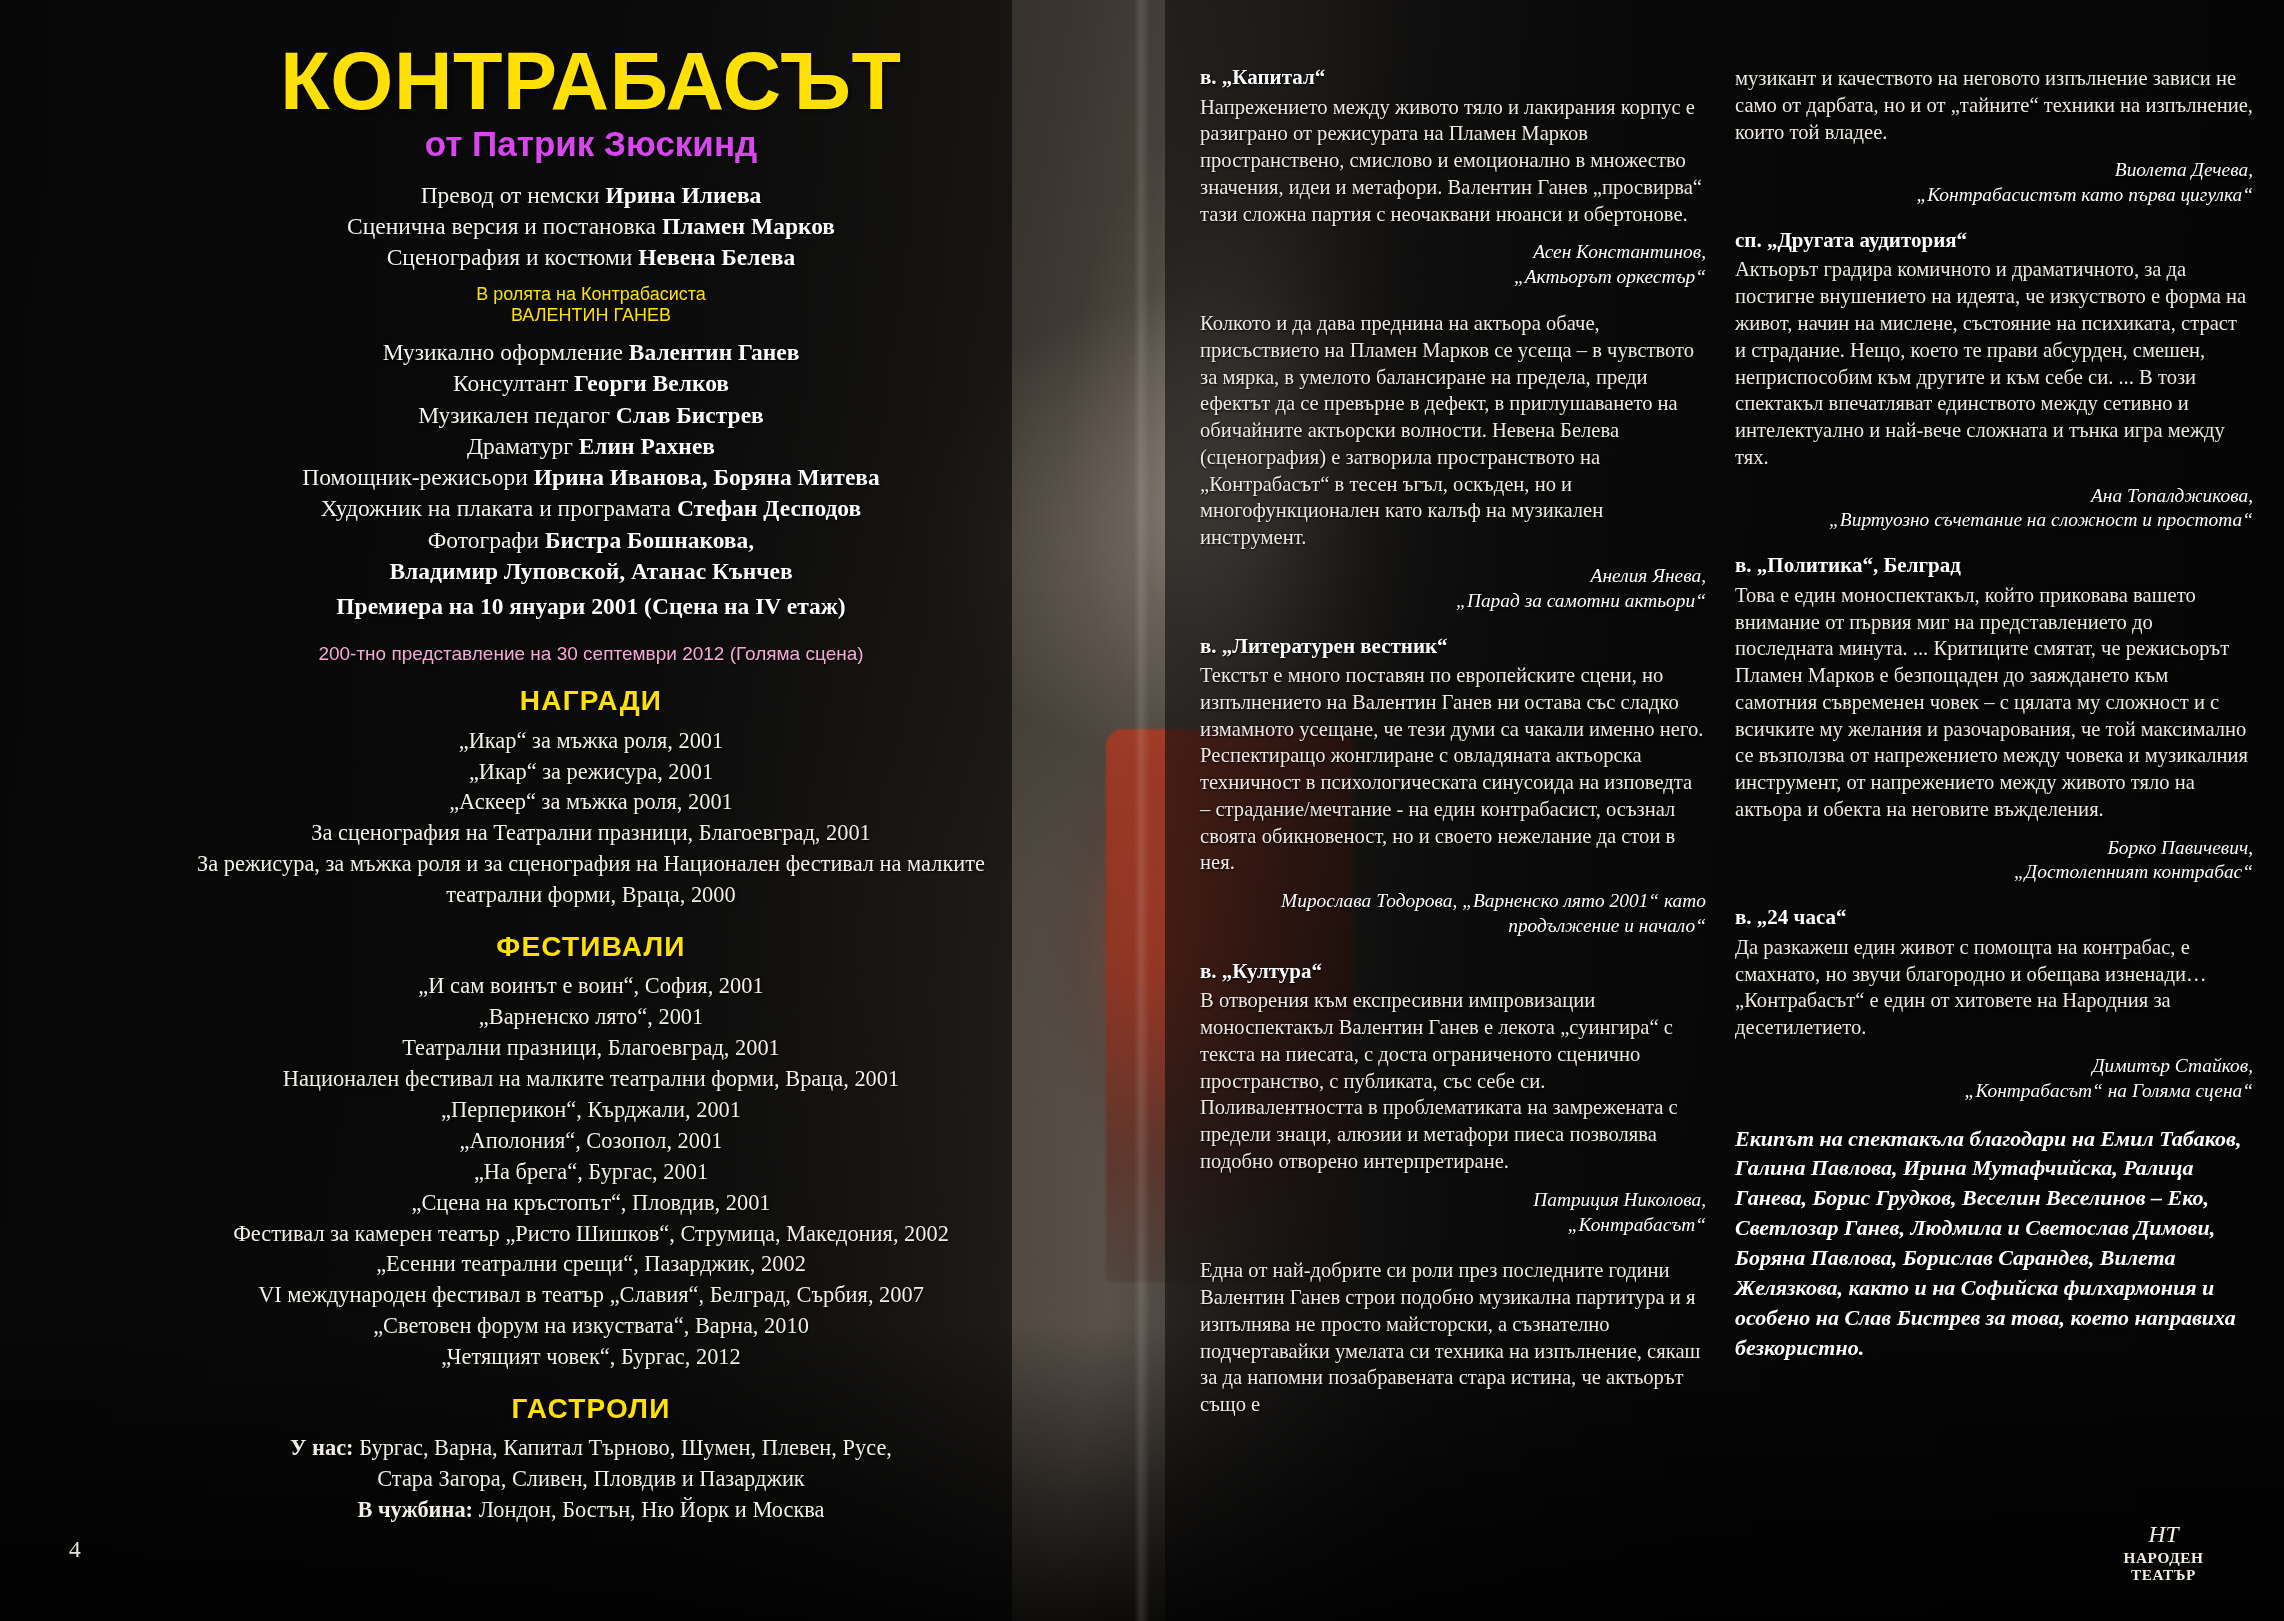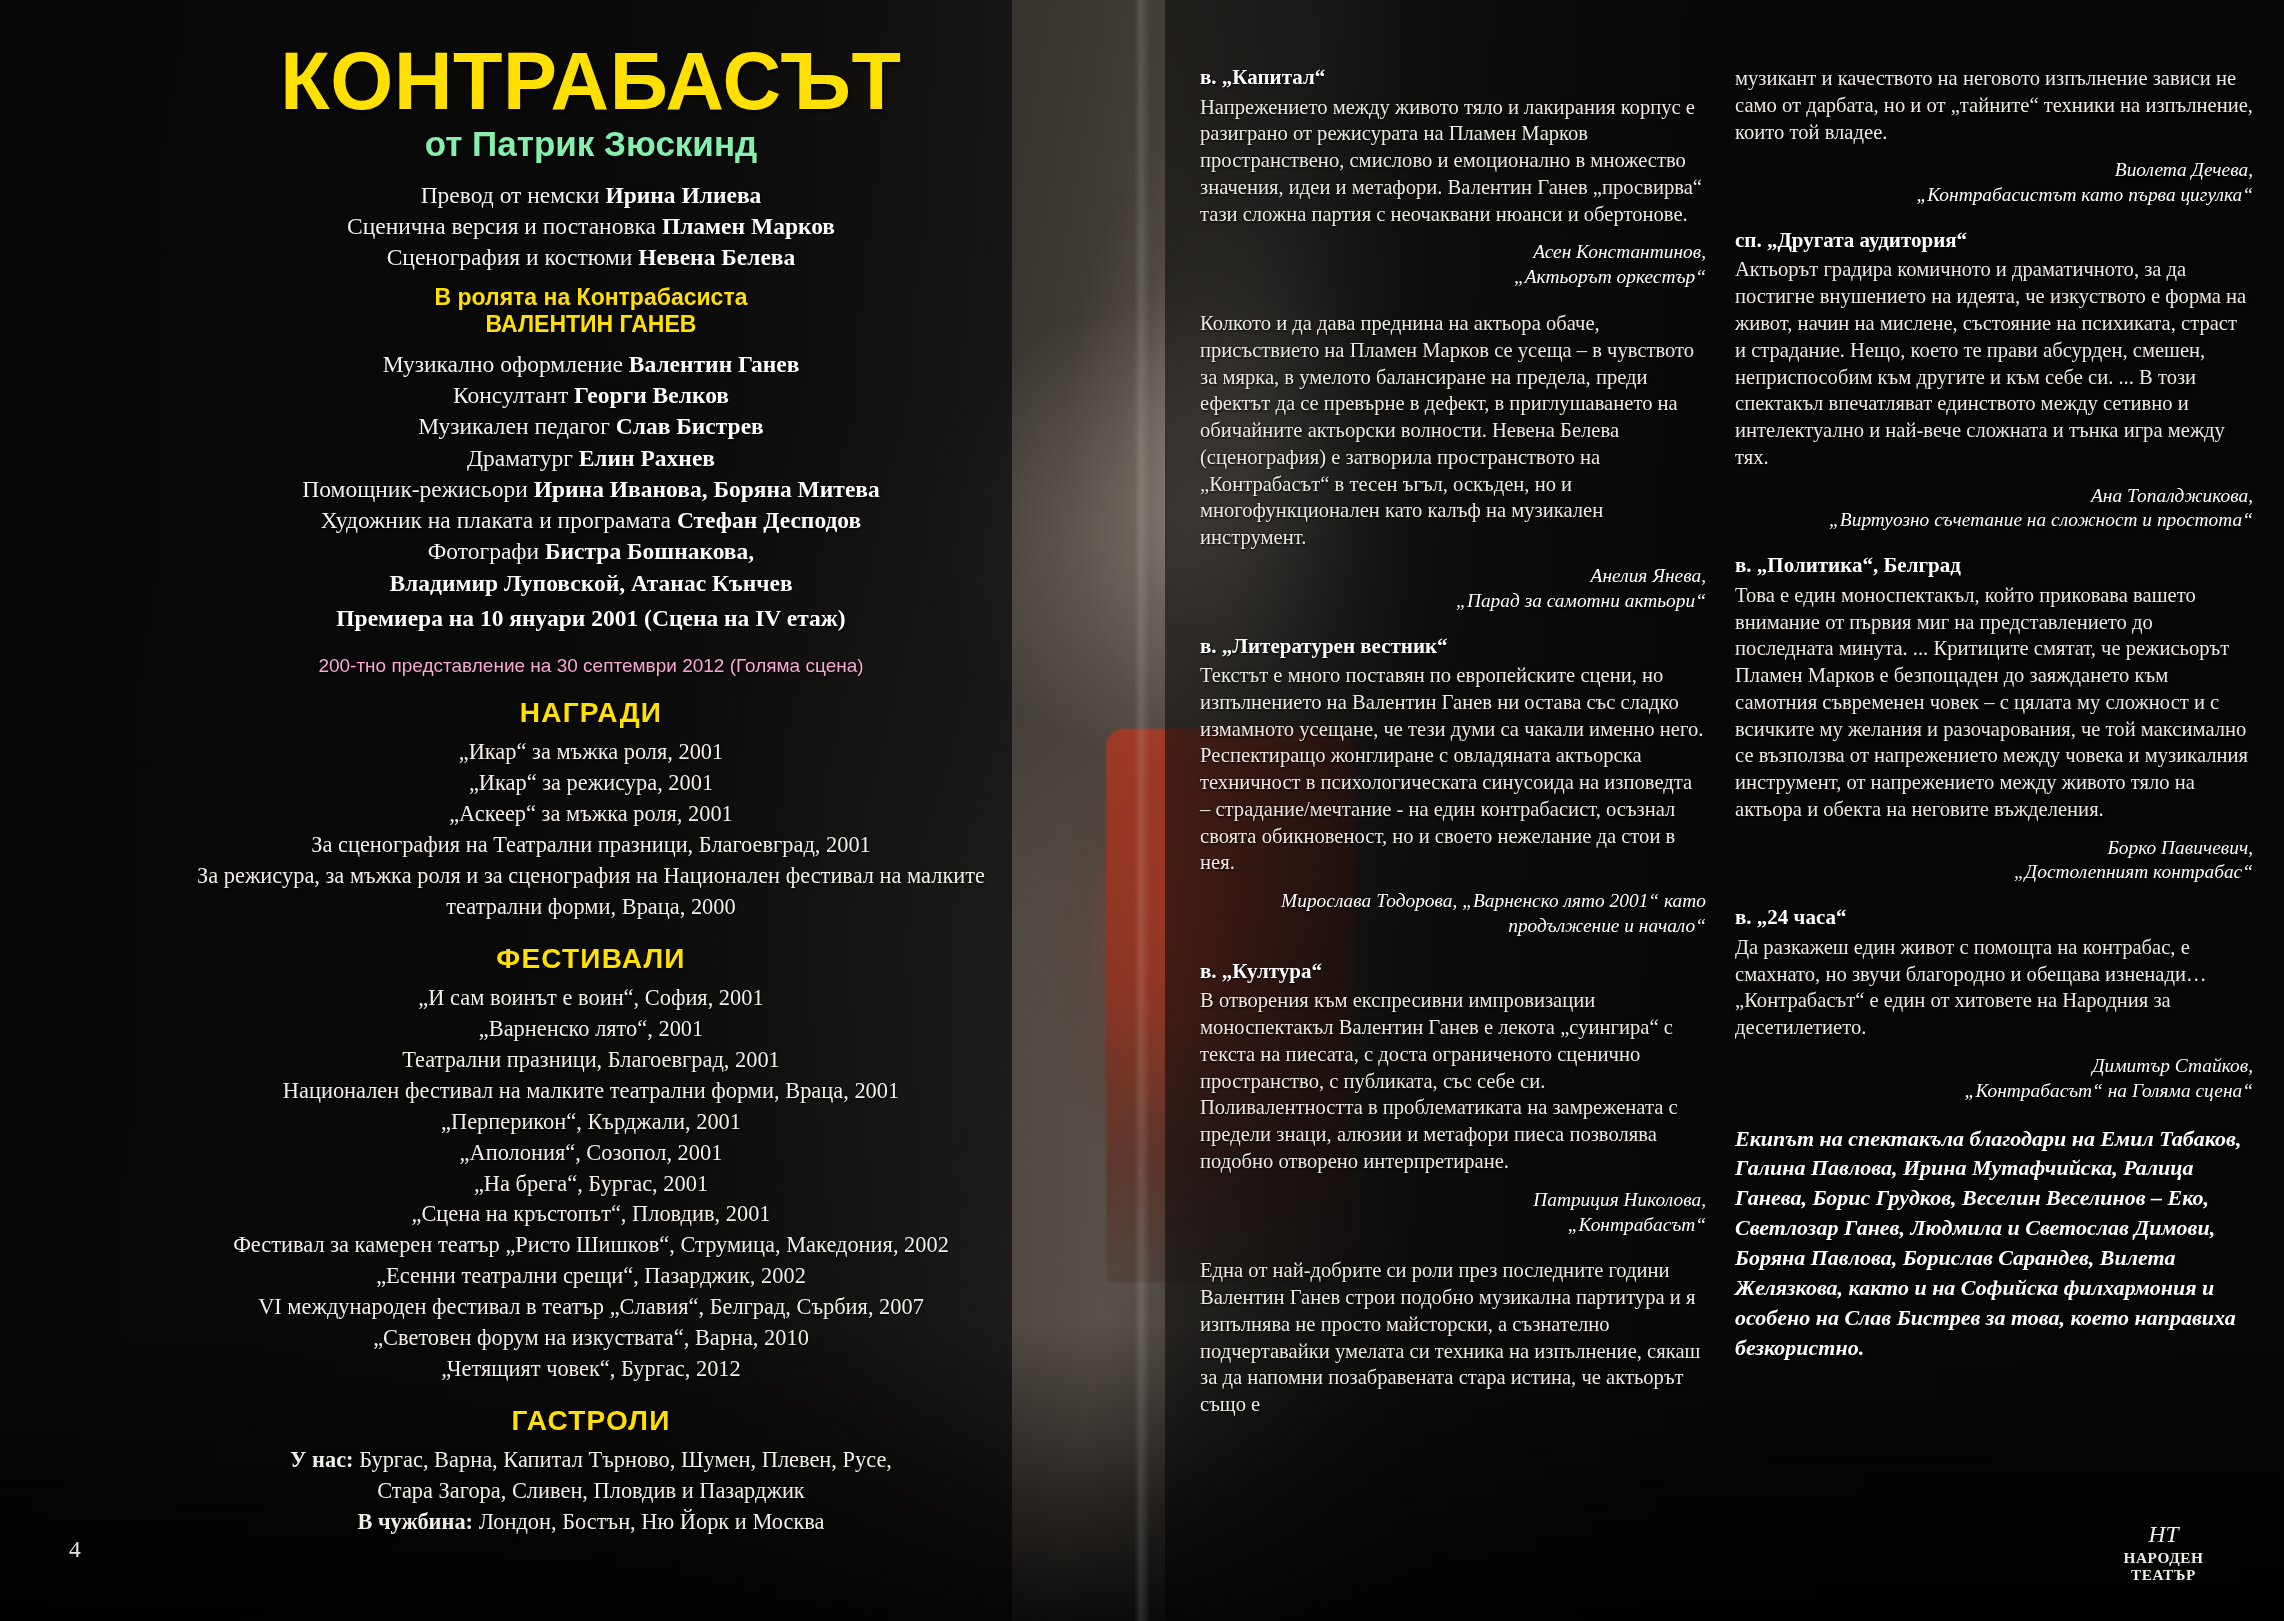--- a/index.html
+++ b/index.html
@@ -82,40 +82,40 @@
     font-size: 81px;
     letter-spacing: 0.6px;
     line-height: 1.0;
     text-align: center;
     margin: 0 0 2.4px 0;
     text-shadow: 1.2px 1.8px 3.5px rgba(0,0,0,0.9);
   }
   .subtitle {
     font-family: "Liberation Sans", sans-serif;
     font-weight: bold;
-    color: #86efac;
+    color: #d946ef;
     font-size: 35px;
     text-align: center;
     margin: 0 0 15.3px 0;
     text-shadow: 0.6px 1.2px 2.9px rgba(0,0,0,0.9);
   }
   .credit {
     text-align: center;
     font-size: 23.5px;
     line-height: 1.33;
     color: #f4f2ee;
     text-shadow: 0.6px 0.6px 2.4px rgba(0,0,0,0.95);
     margin: 0;
   }
   .credit b { font-weight: bold; color: #ffffff; }
   .role-line {
     font-family: "Liberation Sans", sans-serif;
     color: #ffe000;
-    font-weight: bold;
-    font-size: 23px;
+    font-weight: normal;
+    font-size: 18px;
     text-align: center;
     line-height: 1.18;
     margin: 10.6px 0 10.6px 0;
     text-shadow: 0.6px 1.2px 2.9px rgba(0,0,0,0.9);
   }
   .premiere {
     text-align: center;
     font-size: 23.5px;
     color: #ffffff;
     font-weight: bold;

